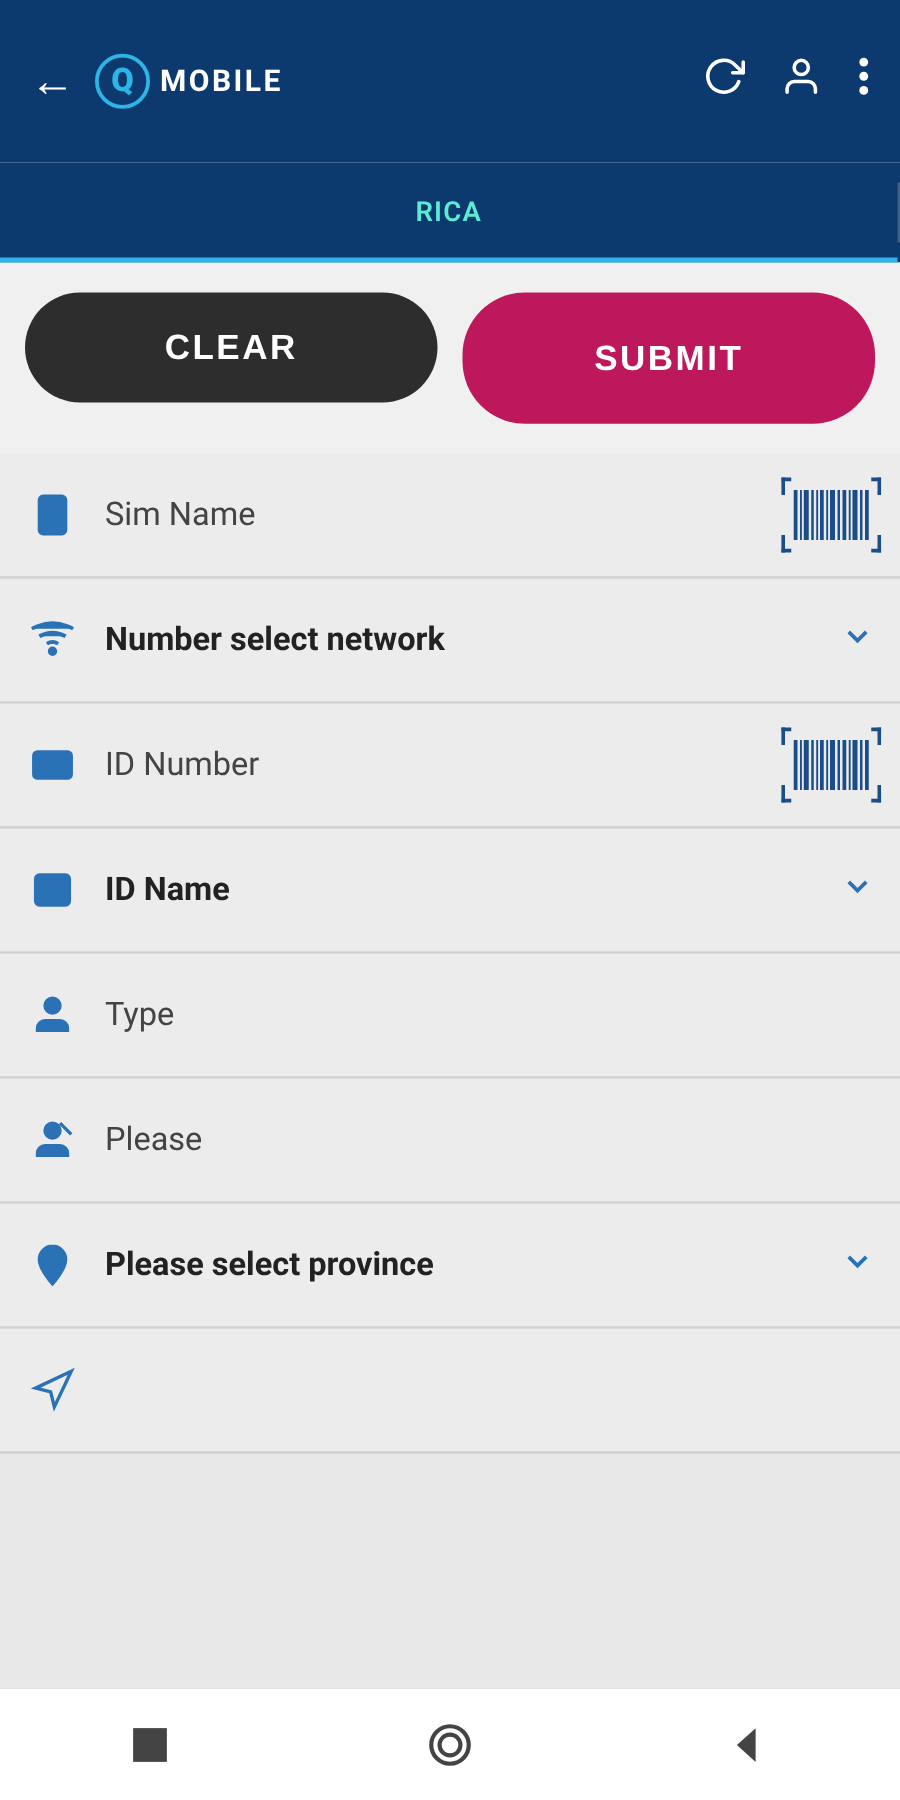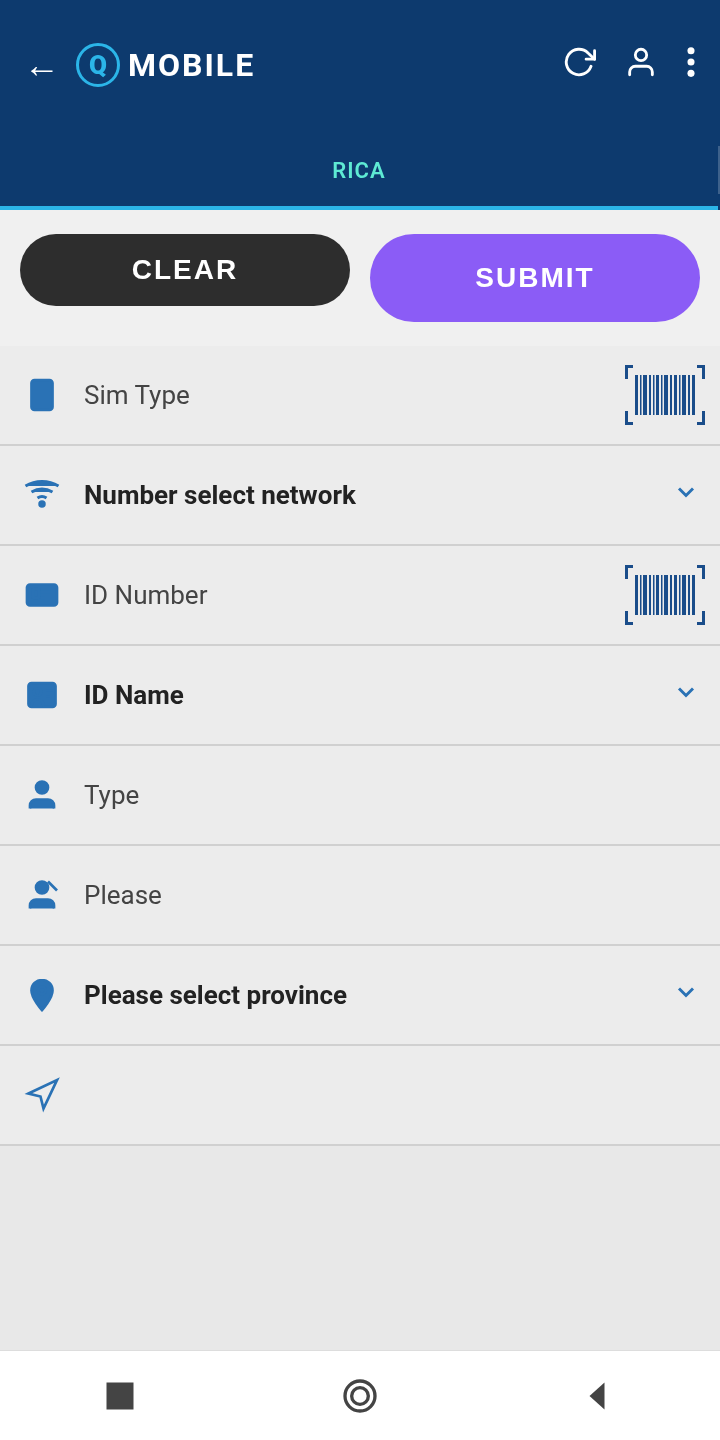--- a/index.html
+++ b/index.html
@@ -42,21 +42,21 @@
       display: flex;
       align-items: center;
       justify-content: center;
       color: #2bb5e8;
       font-weight: 900;
       font-size: 26px;
       flex-shrink: 0;
     }
     .logo-text {
       color: white;
-      font-size: 32px;
+      font-size: 24px;
       font-weight: 700;
       letter-spacing: 2px;
     }
     .header-icons {
       display: flex;
       align-items: center;
       gap: 28px;
     }
     .header-icon {
       color: white;
@@ -99,34 +99,34 @@
 
     
     .action-bar {
       background: #f0f0f0;
       padding: 24px 20px;
       display: flex;
       gap: 20px;
     }
     .btn-clear {
       flex: 1;
-      height: 72px;
+      height: 88px;
       background: #2d2d2d;
       border: none;
       border-radius: 50px;
       color: white;
       font-size: 28px;
       font-weight: 700;
       letter-spacing: 2px;
       cursor: pointer;
     }
     .btn-submit {
       flex: 1;
-      height: 88px;
-      background: #8b5cf6;
+      height: 105px;
+      background: #be185d;
       border: none;
       border-radius: 50px;
       color: white;
       font-size: 28px;
       font-weight: 700;
       letter-spacing: 2px;
       cursor: pointer;
     }
 
     
@@ -250,21 +250,21 @@
 
 <div class="form-container">
 
   <div class="form-field">
     <div class="field-icon">
       <svg viewBox="0 0 24 24" fill="none" stroke="#2a72b5" stroke-width="1.8">
         <rect x="5" y="2" width="14" height="20" rx="2" ry="2"></rect>
         <line x1="12" y1="18" x2="12" y2="18" stroke-width="2.5"></line>
       </svg>
     </div>
-    <span class="field-text">Sim Type</span>
+    <span class="field-text">Sim Name</span>
     <div class="barcode-icon">
       <svg class="barcode-svg" viewBox="0 0 80 60">
 
         <rect x="0" y="0" width="8" height="3" fill="#1a4d8a"></rect>
         <rect x="0" y="0" width="3" height="14" fill="#1a4d8a"></rect>
         <rect x="72" y="0" width="8" height="3" fill="#1a4d8a"></rect>
         <rect x="77" y="0" width="3" height="14" fill="#1a4d8a"></rect>
         <rect x="0" y="57" width="8" height="3" fill="#1a4d8a"></rect>
         <rect x="0" y="46" width="3" height="14" fill="#1a4d8a"></rect>
         <rect x="72" y="57" width="8" height="3" fill="#1a4d8a"></rect>

